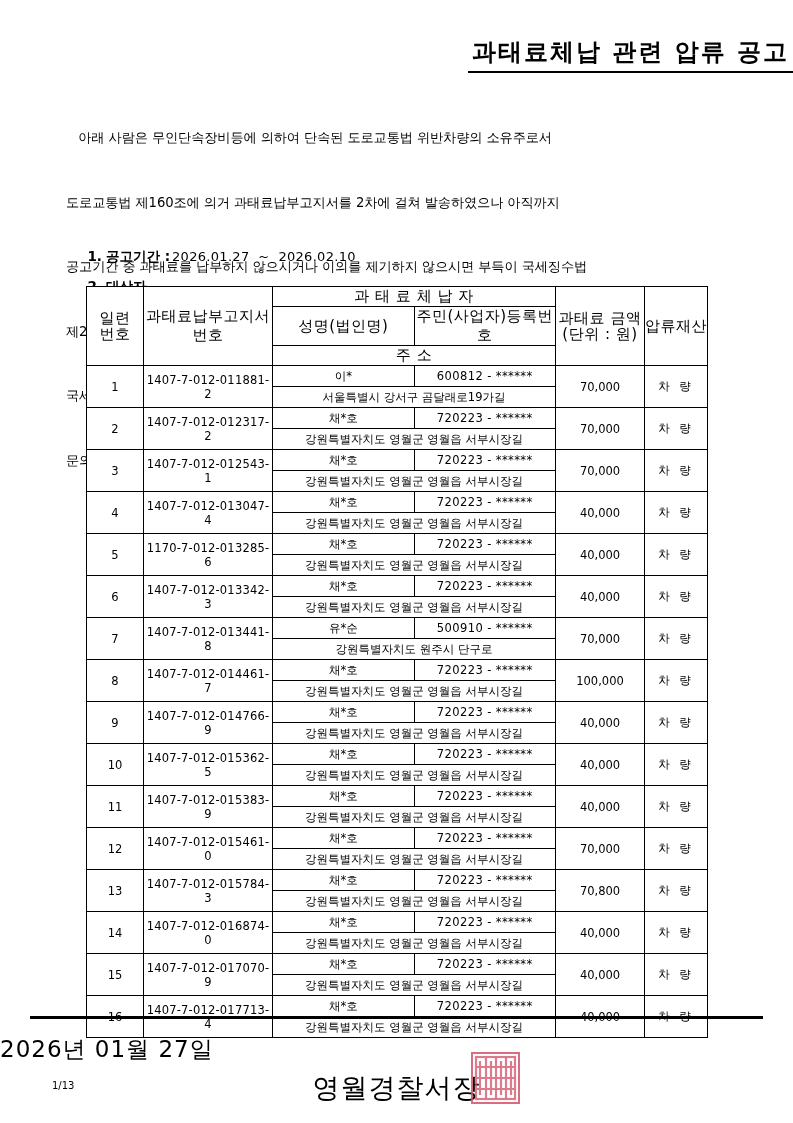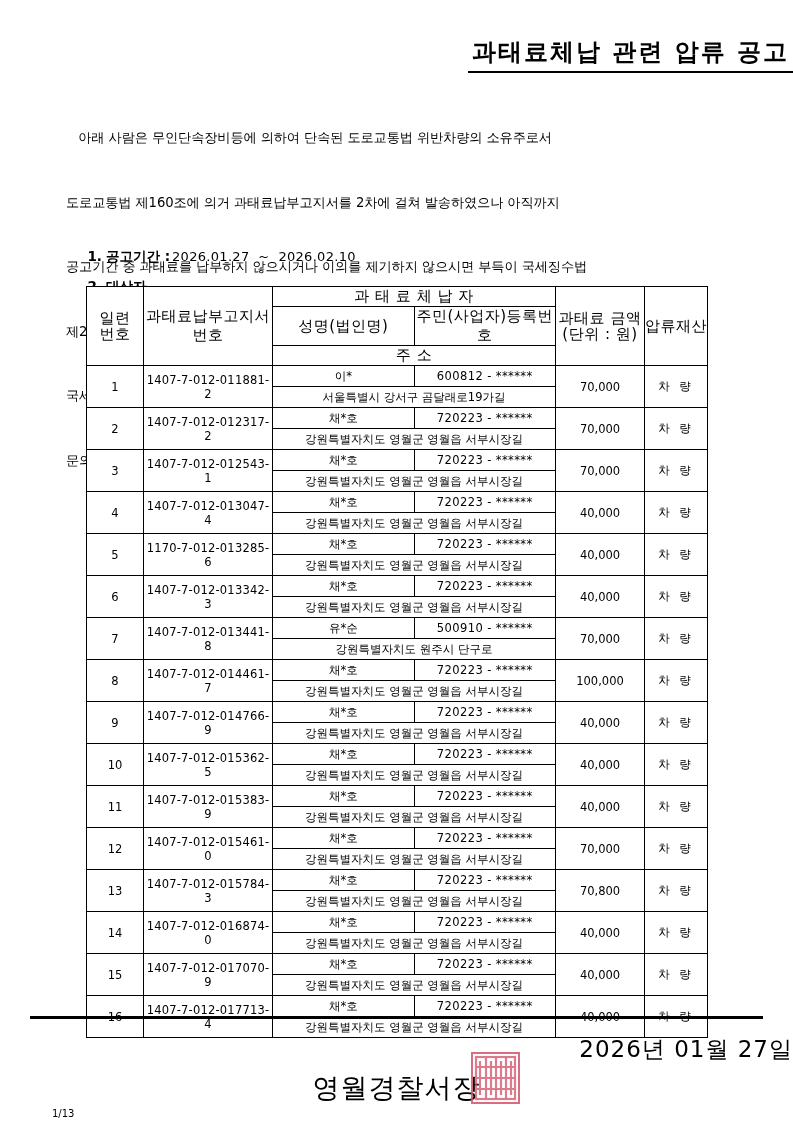--- a/index.html
+++ b/index.html
@@ -114,28 +114,27 @@
     left: 30px;
     width: 733px;
     height: 3px;
     background: #000;
   }
   .page-no {
     position: absolute;
     top: 1080px;
     left: 52px;
     font-size: 10px;
-    margin-top: 28px;
   }
   .sign-date {
     position: absolute;
     top: 1034px;
     left: 0;
     width: 793px;
-    text-align: right;
+    text-align: left;
     font-size: 23px;
     letter-spacing: 1px;
   }
   .sign-org {
     position: absolute;
     top: 1070px;
     left: 0;
     width: 793px;
     text-align: center;
     font-size: 27px;

